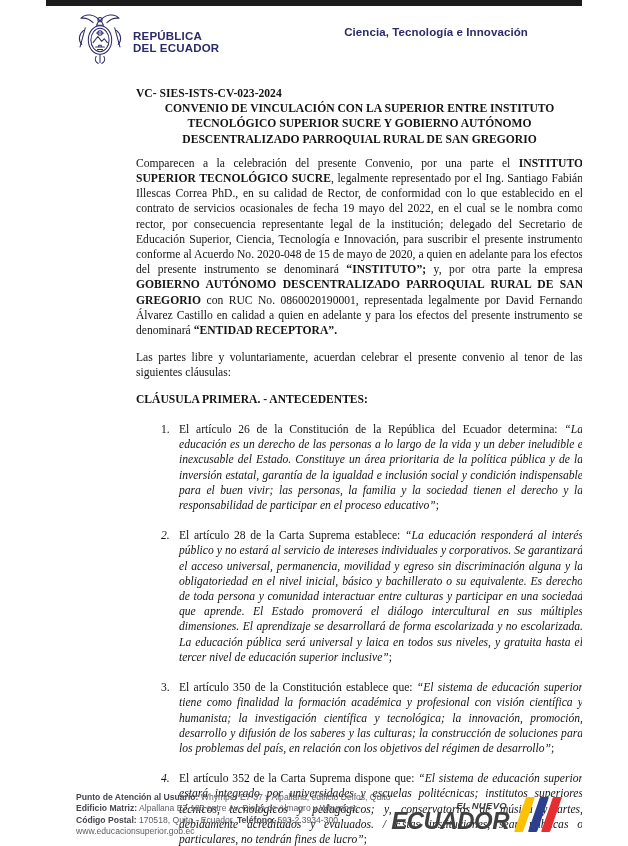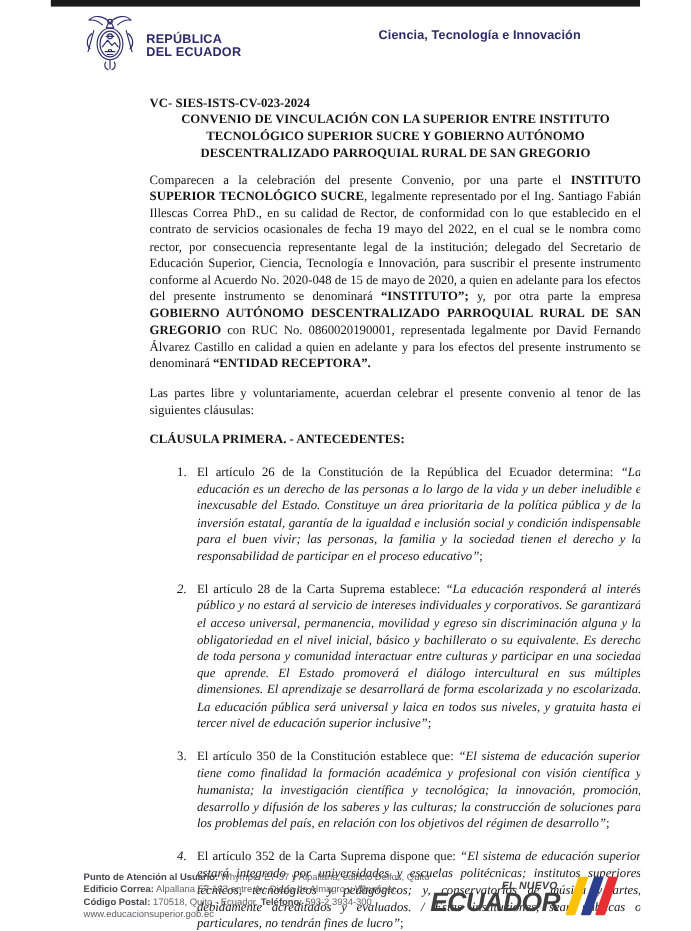--- a/index.html
+++ b/index.html
@@ -119,21 +119,21 @@
 
     <div class="antecedent num-italic">
       <span class="num">4.</span>
       <span class="body"><span>El artículo 352 de la Carta Suprema dispone que: </span><span class="q">“El sistema de educación superior estará integrado por universidades y escuelas politécnicas; institutos superiores técnicos, tecnológicos y pedagógicos; y, conservatorios de música y artes, debidamente acreditados y evaluados. / Estas instituciones, sean públicas o particulares, no tendrán fines de lucro”</span><span>;</span></span>
     </div>
   </div>
 
   <div class="footer">
     <div class="footer-info">
       <div><b>Punto de Atención al Usuario:</b><span> Whymper E7-37 y Alpallana, edificio Delfos, Quito</span></div>
-      <div><b>Edificio Correa:</b><span> Alpallana E7-183 entre Av. Diego de Almagro y Whymper.</span></div>
+      <div><b>Edificio Matriz:</b><span> Alpallana E7-183 entre Av. Diego de Almagro y Whymper.</span></div>
       <div><b>Código Postal:</b><span> 170518, Quito - Ecuador. </span><b>Teléfono:</b><span> 593-2 3934-300</span></div>
       <div>www.educacionsuperior.gob.ec</div>
     </div>
     <div class="nuevo-logo">
       <div class="nuevo-text">
         <div class="el-nuevo">EL NUEVO</div>
         <div class="ecuador">ECUADOR</div>
       </div>
       <div class="stripes">
         <span class="stripe yellow"></span>

